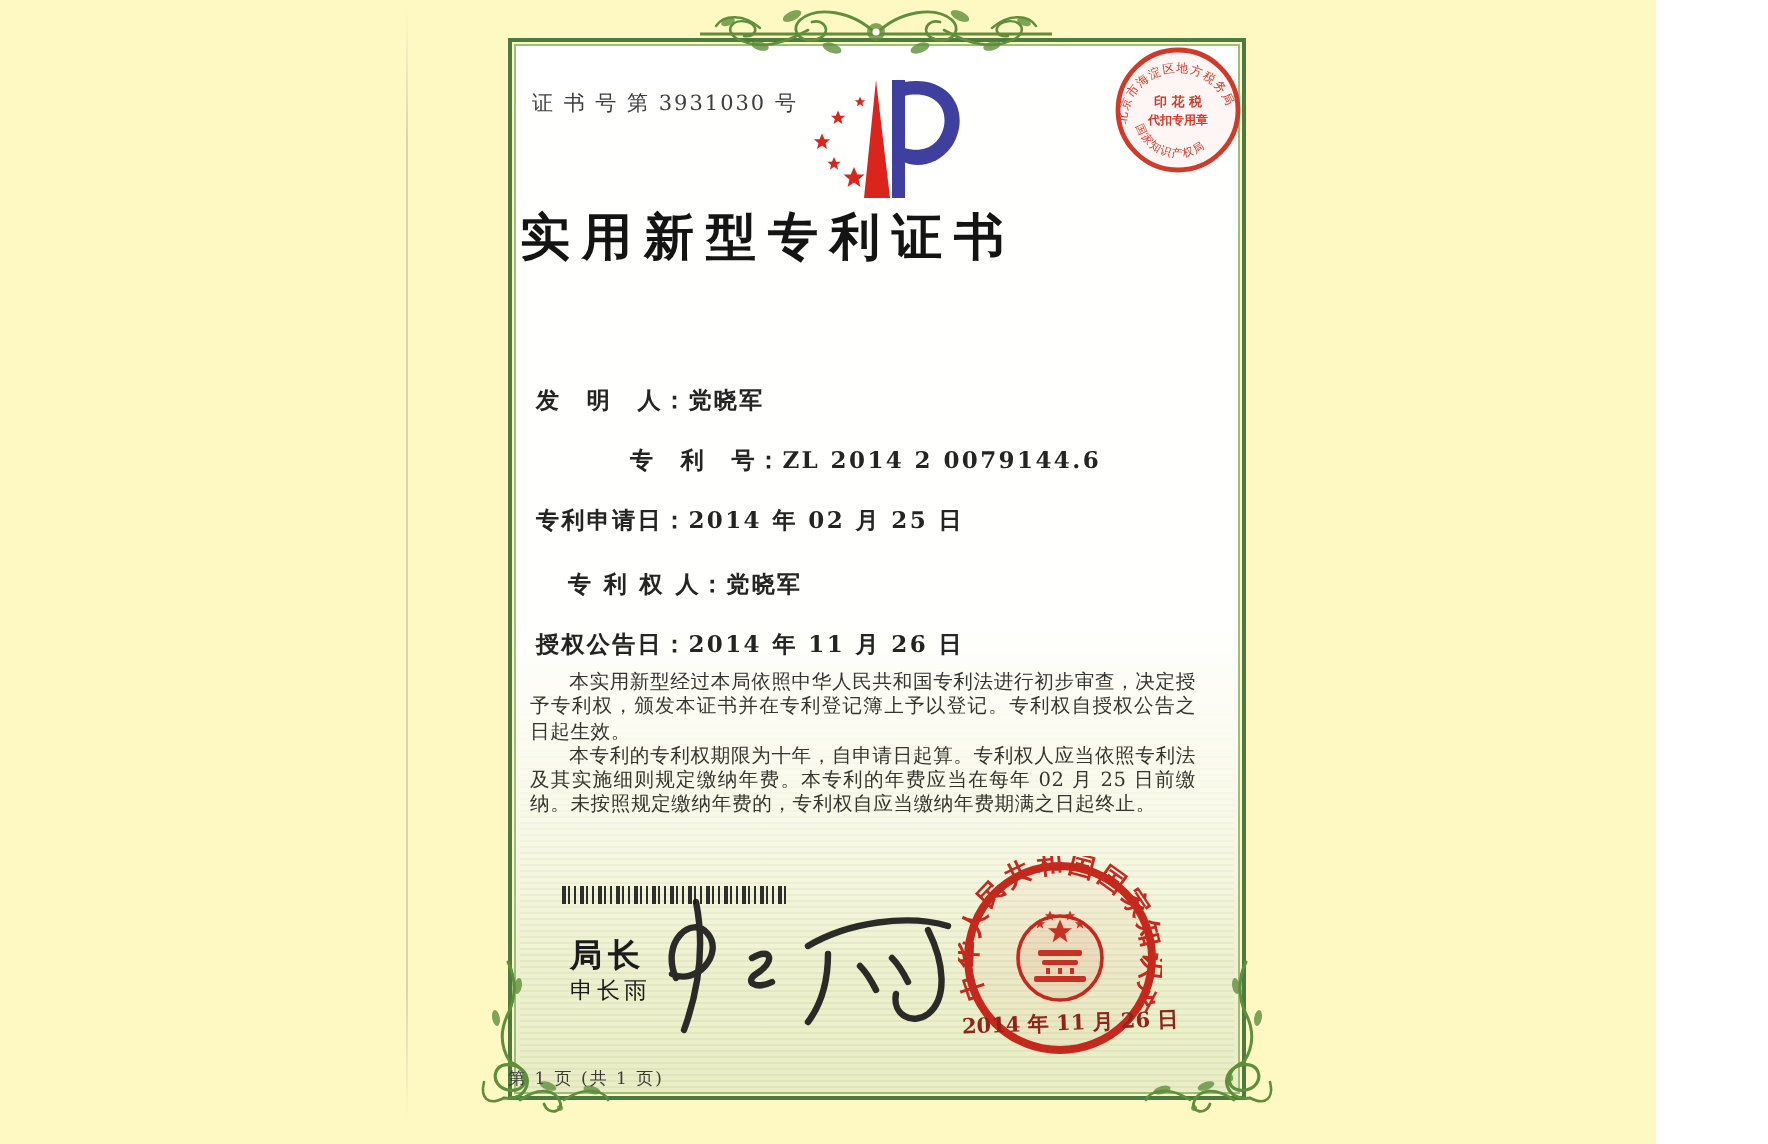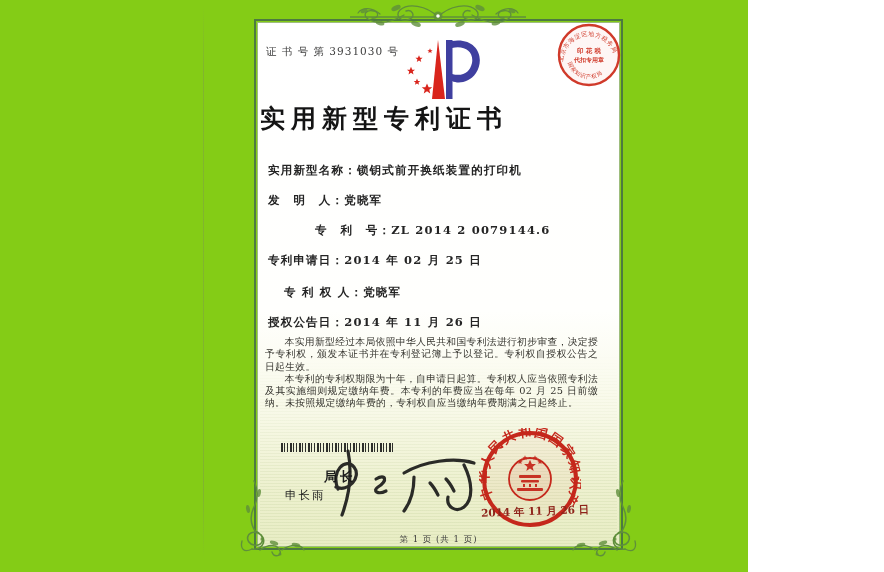--- a/index.html
+++ b/index.html
@@ -7,21 +7,21 @@
     --inner-green:#9dbd7d;
     --ornament-green:#5f8f3b;
     --seal-red:#c5281c;
     --stamp-red:#d03a2a;
     --logo-red:#d9251c;
     --logo-blue:#3f3f9f;
     --tint-green:#e8edc4;
   }
   html,body{margin:0;padding:0;background:#fff;}
   #stage{
-    position:relative;width:748px;height:572px;background:#84cc16;overflow:hidden;
+    position:relative;width:828px;height:572px;background:#fef9c3;overflow:hidden;
     font-family:"DejaVu Serif","Liberation Serif",serif;color:#222;
   }
   .abs{position:absolute;}
   .paper-edge{
     left:203px;top:4px;width:1px;height:556px;
     background:linear-gradient(180deg,rgba(120,120,110,0),rgba(120,120,110,.28) 12%,rgba(120,120,110,.28) 88%,rgba(120,120,110,0));
   }
   .frame{left:254px;top:19px;width:369px;height:531px;border:2px solid var(--border-green);box-sizing:border-box;}
   .frame-inner{position:absolute;inset:1px;border:1px solid var(--inner-green);}
   .frame-bg{
@@ -40,32 +40,32 @@
   .field{left:268px;font-size:11.5px;font-weight:600;letter-spacing:1.2px;color:#242424;white-space:nowrap;}
   .body-text{left:265px;top:336px;width:333px;font-size:9.8px;line-height:12.3px;
              text-align:justify;color:#35342e;letter-spacing:.3px;}
   .body-text p{margin:0;text-indent:2em;}
   .barcode{
     left:281px;top:443px;width:112px;height:9px;opacity:.88;
     background:
       repeating-linear-gradient(90deg,#141414 0 2px,transparent 2px 9px),
       repeating-linear-gradient(90deg,#141414 0 1px,transparent 1px 3px);
   }
-  .signer-title{left:285px;top:468px;font-size:13px;font-weight:700;letter-spacing:3px;color:#1c1c1c;margin-left:39px;}
+  .signer-title{left:285px;top:468px;font-size:16px;font-weight:700;letter-spacing:3px;color:#1c1c1c;}
   .signer-name{left:285px;top:488px;font-size:11.5px;font-weight:400;letter-spacing:2px;color:#1c1c1c;}
   .sig{left:318px;top:443px;}
   .seal-big{left:479px;top:428px;}
   .seal-ring-text{font-size:13px;letter-spacing:2px;font-weight:700;fill:var(--seal-red);
                   font-family:"DejaVu Serif","Liberation Serif",serif;}
   .seal-date{left:481px;top:505px;width:100px;font-size:10.5px;font-weight:700;color:#8f241b;
              transform:rotate(-2deg);white-space:nowrap;}
   .stamp{left:555px;top:21px;}
   .stamp-ring{font-size:6px;fill:var(--stamp-red);letter-spacing:.6px;}
   .stamp-center{fill:var(--stamp-red);font-weight:700;text-anchor:middle;}
-  .footer{left:254px;top:534px;width:369px;text-align:center;font-size:8.5px;letter-spacing:1px;color:#3a3a3a;}
+  .footer{left:254px;top:534px;width:369px;font-size:8.5px;letter-spacing:1px;color:#3a3a3a;}
   .orn-stroke{stroke:var(--ornament-green);fill:none;stroke-linecap:round;}
   .orn-fill{fill:var(--ornament-green);opacity:.8;}
   .orn-br{transform:scaleX(-1);}
   .seal-shape{fill:var(--seal-red);opacity:.95;}
 </style>
 </head>
 <body>
 
 <div id="stage">
 
@@ -136,23 +136,20 @@
       <path id="taxBot" d="M13,42 A22,22 0 0 0 55,42"></path>
     </defs>
     <text class="stamp-ring"><textPath href="#taxTop">北京市海淀区地方税务局</textPath></text>
     <text class="stamp-ring" style="font-size:5.5px;"><textPath href="#taxBot">国家知识产权局</textPath></text>
     <text class="stamp-center" x="34" y="32" font-size="6.5">印 花 税</text>
     <text class="stamp-center" x="34" y="41" font-size="6">代扣专用章</text>
   </svg>
 
   <div class="abs title">实用新型专利证书</div>
 
-  <div class="abs field" style="top:163px;">
-    <span>实用新型名称：</span><span>锁钥式前开换纸装置的打印机</span>
-  </div>
   <div class="abs field" style="top:193px;">
     <span>发　明　人：</span><span>党晓军</span>
   </div>
   <div class="abs field" style="top:223px;margin-left:47px;">
     <span>专　利　号：</span><span>ZL 2014 2 0079144.6</span>
   </div>
   <div class="abs field" style="top:253px;">
     <span>专利申请日：</span><span>2014 年 02 月 25 日</span>
   </div>
   <div class="abs field" style="top:285px;margin-left:16px;">

